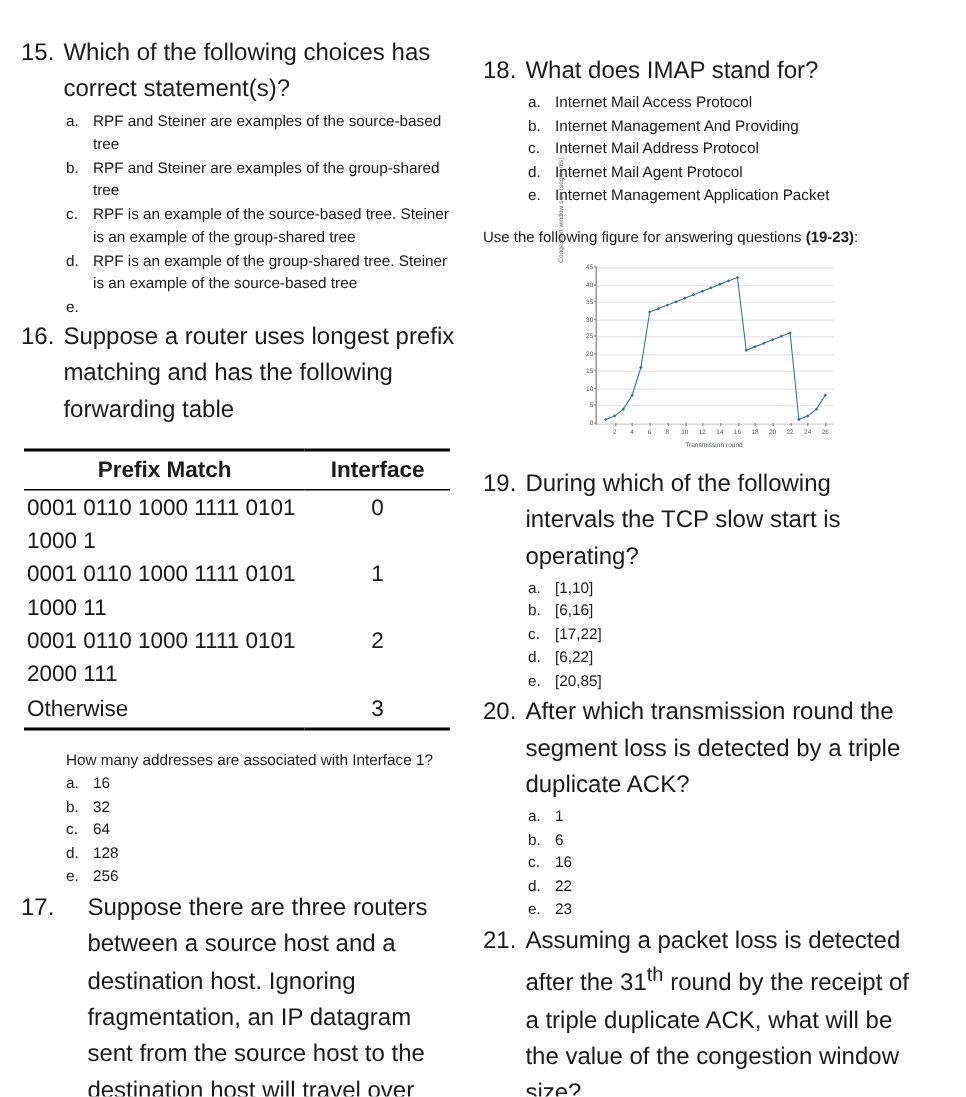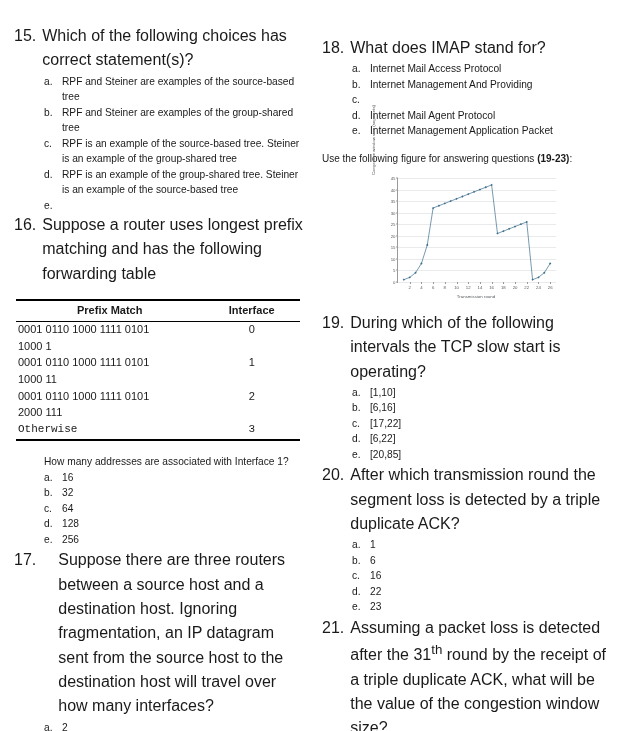--- a/index.html
+++ b/index.html
@@ -62,38 +62,37 @@
   .choice-text { flex: 1 1 auto; }
 
   
   .tbl-wrap {
     margin: 13px 0 0 0;
     padding: 0 8px 0 2px;
   }
   table.fwd {
     border-collapse: collapse;
     width: 100%;
-    font-size: 11px;
+    font-size: 15px;
     line-height: 1.42;
   }
   table.fwd thead th {
     font-weight: bold;
     padding: 2px 2px 2px 2px;
     border-top: 2.2px solid #000;
     border-bottom: 1.1px solid #000;
     text-align: center;
   }
   table.fwd tbody td {
     padding: 0.5px 2px;
     vertical-align: top;
   }
   table.fwd tbody tr.last td {
     border-bottom: 2.2px solid #000;
     padding-bottom: 2px;
-    font-family: Liberation Mono, monospace;
   }
   td.c-prefix { text-align: left; width: 66%; }
   td.c-iface  { text-align: center; width: 34%; }
 
   .subq {
     margin-top: 13px;
     padding-left: 30px;
     font-size: 10.2px;
     line-height: 1.52;
   }
@@ -356,20 +355,21 @@
         <span class="choice-text">Internet Mail Access Protocol</span>
       </li>
       <li class="choice">
         <span class="choice-pad"></span>
         <span class="choice-letter">b.</span>
         <span class="choice-text">Internet Management And Providing</span>
       </li>
       <li class="choice">
         <span class="choice-pad"></span>
         <span class="choice-letter">c.</span>
+        <span class="choice-text">Internet Mail Address Protocol</span>
       </li>
       <li class="choice">
         <span class="choice-pad"></span>
         <span class="choice-letter">d.</span>
         <span class="choice-text">Internet Mail Agent Protocol</span>
       </li>
       <li class="choice">
         <span class="choice-pad"></span>
         <span class="choice-letter">e.</span>
         <span class="choice-text">Internet Management Application Packet</span>

